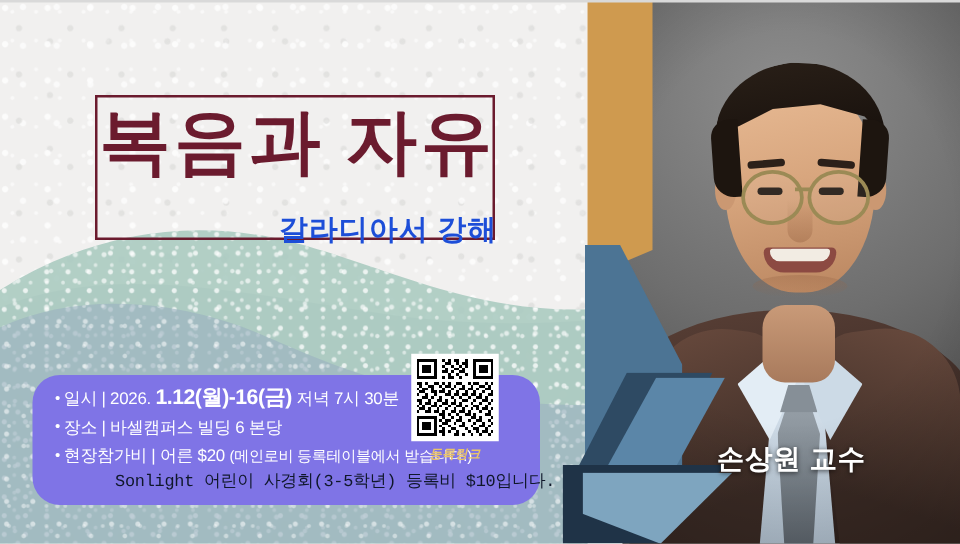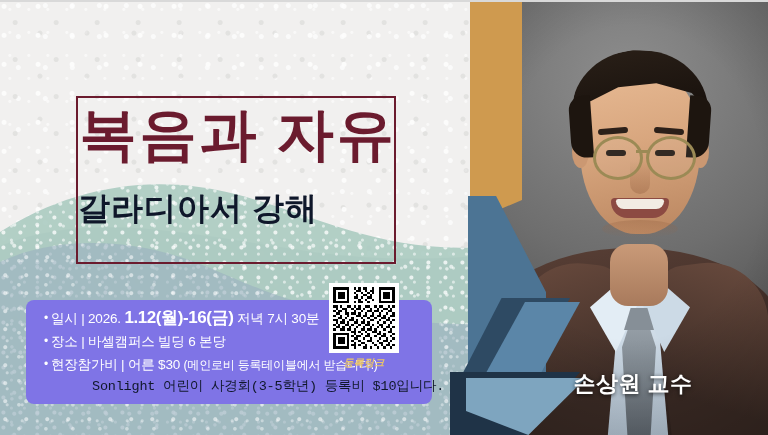--- a/index.html
+++ b/index.html
@@ -74,50 +74,50 @@
   }
 
   
   .kicker{
     position:absolute;left:0;top:50px;width:470px;text-align:center;
     font-family:"Liberation Sans","DejaVu Sans",sans-serif;
     font-size:22px;font-weight:bold;letter-spacing:.5px;
     color:#6b1b2e;z-index:20;
   }
   .title-box{
-    position:absolute;left:76px;top:96px;width:320px;height:168px;
+    position:absolute;left:76px;top:76px;width:320px;height:116px;
     border:2px solid #6b1b2e;z-index:20;box-sizing:border-box;padding-left:23px;
   }
   .title-main{
     position:absolute;left:0;top:8px;width:320px;text-align:center;
     font-family:"Liberation Serif","DejaVu Serif",serif;
     font-size:57px;font-weight:bold;letter-spacing:3px;line-height:1;
     color:#6b1b2e;
   }
   .title-sub{
-    position:absolute;left:0;top:94px;width:320px;text-align:left;
+    position:absolute;left:0;top:94px;width:320px;text-align:right;
     font-family:"Liberation Serif","DejaVu Serif",serif;
-    font-size:32px;font-weight:bold;letter-spacing:1px;line-height:1;
-    color:#0f172a;
+    font-size:23px;font-weight:bold;letter-spacing:1px;line-height:1;
+    color:#1d4ed8;
   }
 
   
   .qr-wrap{position:absolute;left:327px;top:283px;z-index:40;text-align:center;width:74px;font-style:italic;}
   .qr-code{
     width:70px;height:70px;background:#ffffff;padding:2px;box-sizing:border-box;
     display:block;margin:0 auto;
   }
   .qr-label{
     margin-top:3px;font-size:10px;font-weight:bold;color:#e9c46a;letter-spacing:.3px;
   }
 
   
   .info-box{
     position:absolute;left:26px;top:300px;width:406px;height:104px;
-    background:#7f74e6;border-radius:8px;z-index:30;
+    background:#7f74e6;border-radius:22px;z-index:30;
     box-sizing:border-box;padding:9px 0 0 18px;
   }
   .info-line{
     color:#ffffff;font-size:13.5px;line-height:1.0;margin-bottom:9px;
     white-space:nowrap;letter-spacing:-.2px;
   }
   .bullet{font-size:12px;margin-right:3px;vertical-align:1px;}
   .date-strong{font-size:17px;font-weight:bold;letter-spacing:-.4px;}
   .paren-sm{font-size:12px;}
   .info-line-indent{
@@ -255,21 +255,21 @@
     background:linear-gradient(180deg,rgba(150,100,68,.35),rgba(150,100,68,0));
     border-radius:50%;
   }
   .photo-vig{
     position:absolute;inset:0;
     background:radial-gradient(ellipse 120% 90% at 50% 42%, rgba(0,0,0,0) 40%, rgba(0,0,0,.38) 100%);
   }
 
   
   .speaker{
-    position:absolute;left:498px;top:369px;width:270px;text-align:center;z-index:50;
+    position:absolute;left:498px;top:352px;width:270px;text-align:center;z-index:50;
   }
   .speaker-name{
     font-size:22px;font-weight:bold;color:#ffffff;letter-spacing:.5px;
     text-shadow:0 1px 4px rgba(0,0,0,.75);
   }
   .speaker-org{
     margin-top:4px;font-size:14px;color:#f2f2f2;letter-spacing:0;
     text-shadow:0 1px 4px rgba(0,0,0,.75);
   }
 </style>
@@ -488,21 +488,21 @@
 
     <div class="info-line">
       <span class="bullet">•</span><span>일시 | </span><span>2026. </span><span class="date-strong">1.12(월)-16(금)</span><span> 저녁 7시 30분</span>
     </div>
 
     <div class="info-line">
       <span class="bullet">•</span><span>장소 | 바셀캠퍼스 빌딩 6 본당</span>
     </div>
 
     <div class="info-line">
-      <span class="bullet">•</span><span>현장참가비 | 어른 $30 </span><span class="paren-sm">(메인로비 등록테이블에서 받습니다.)</span>
+      <span class="bullet">•</span><span>현장참가비 | 어른 $20 </span><span class="paren-sm">(메인로비 등록테이블에서 받습니다.)</span>
     </div>
 
     <div class="info-line-indent">Sonlight 어린이 사경회(3-5학년) 등록비 $10입니다.</div>
   </div>
 
   <div class="gold-block"></div>
   <div class="gold-tip"></div>
 
   <div class="geo geo-a"></div>
   <div class="geo geo-b"></div>

